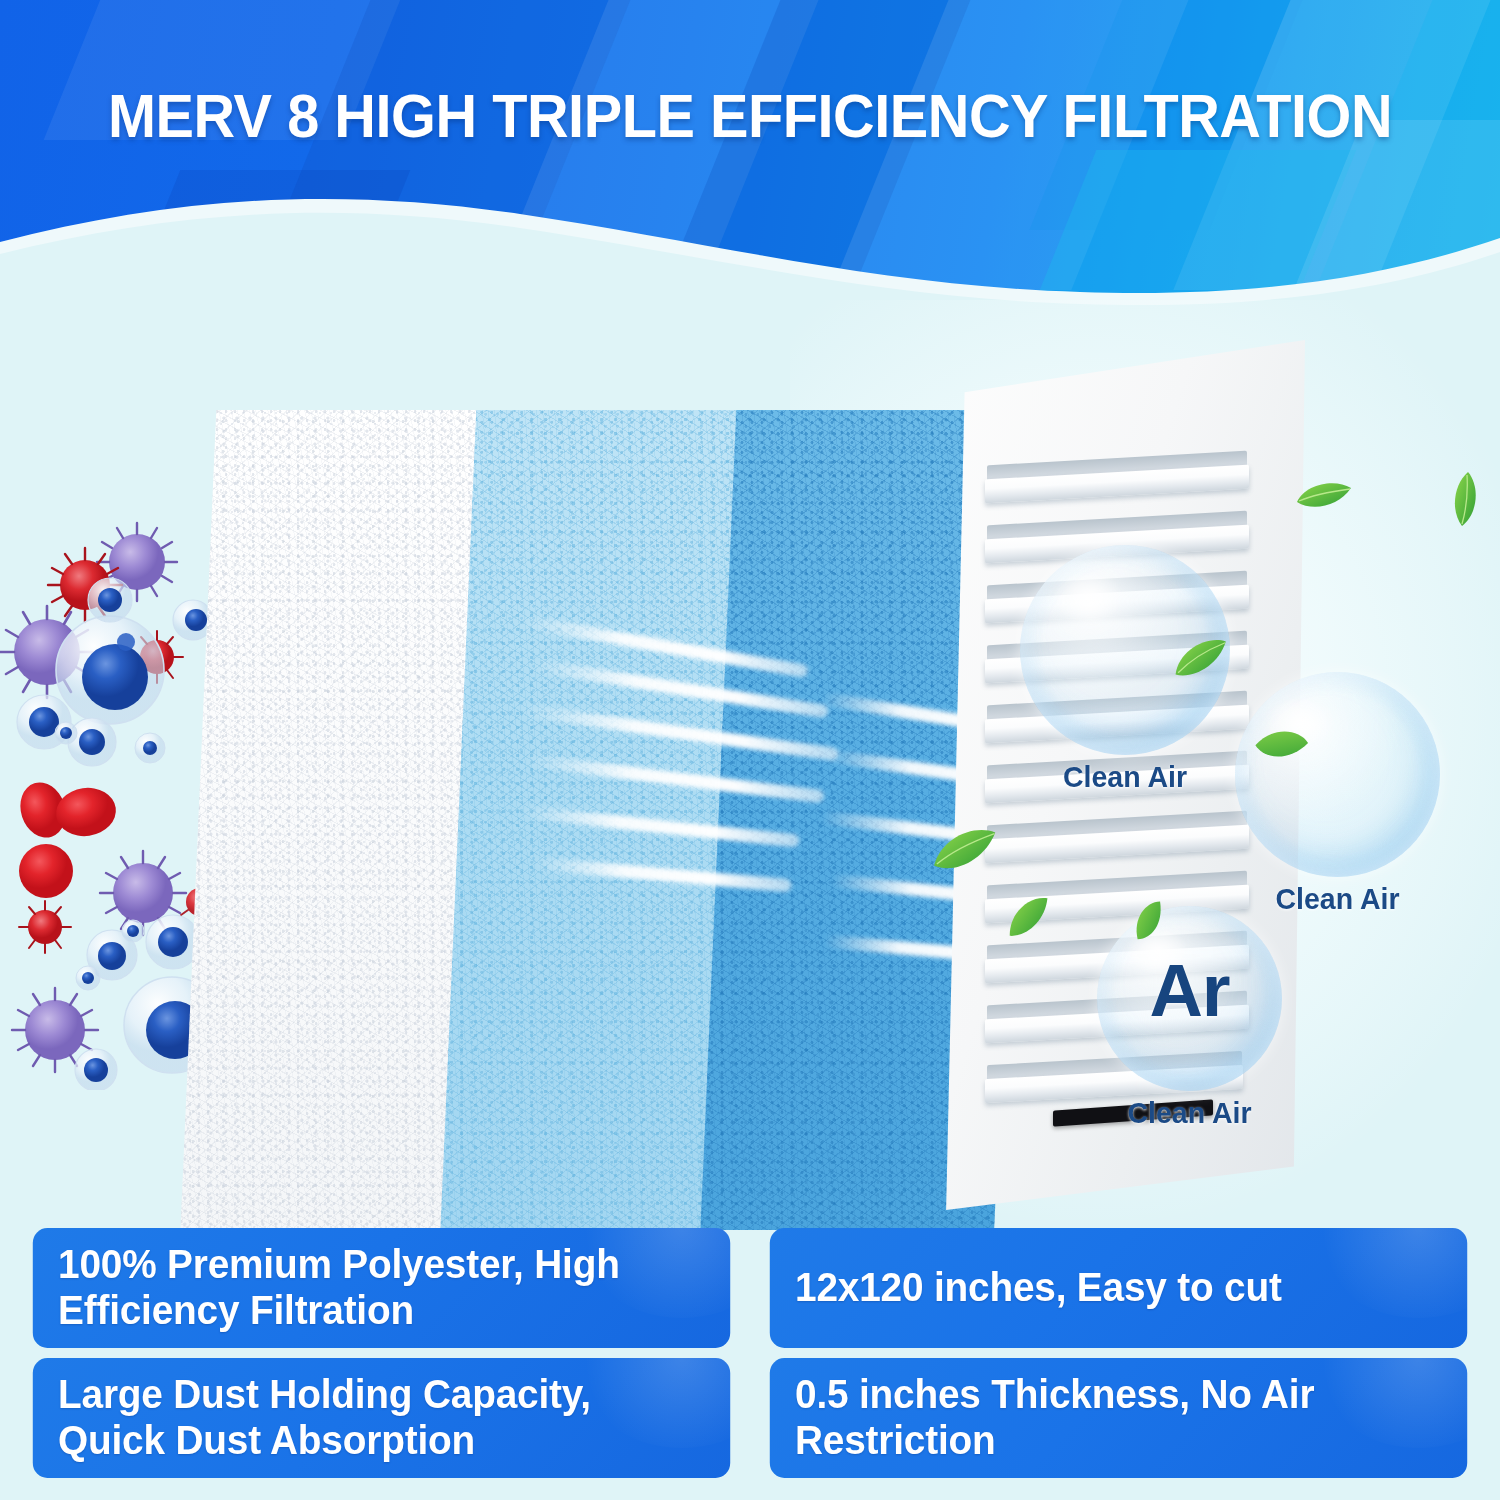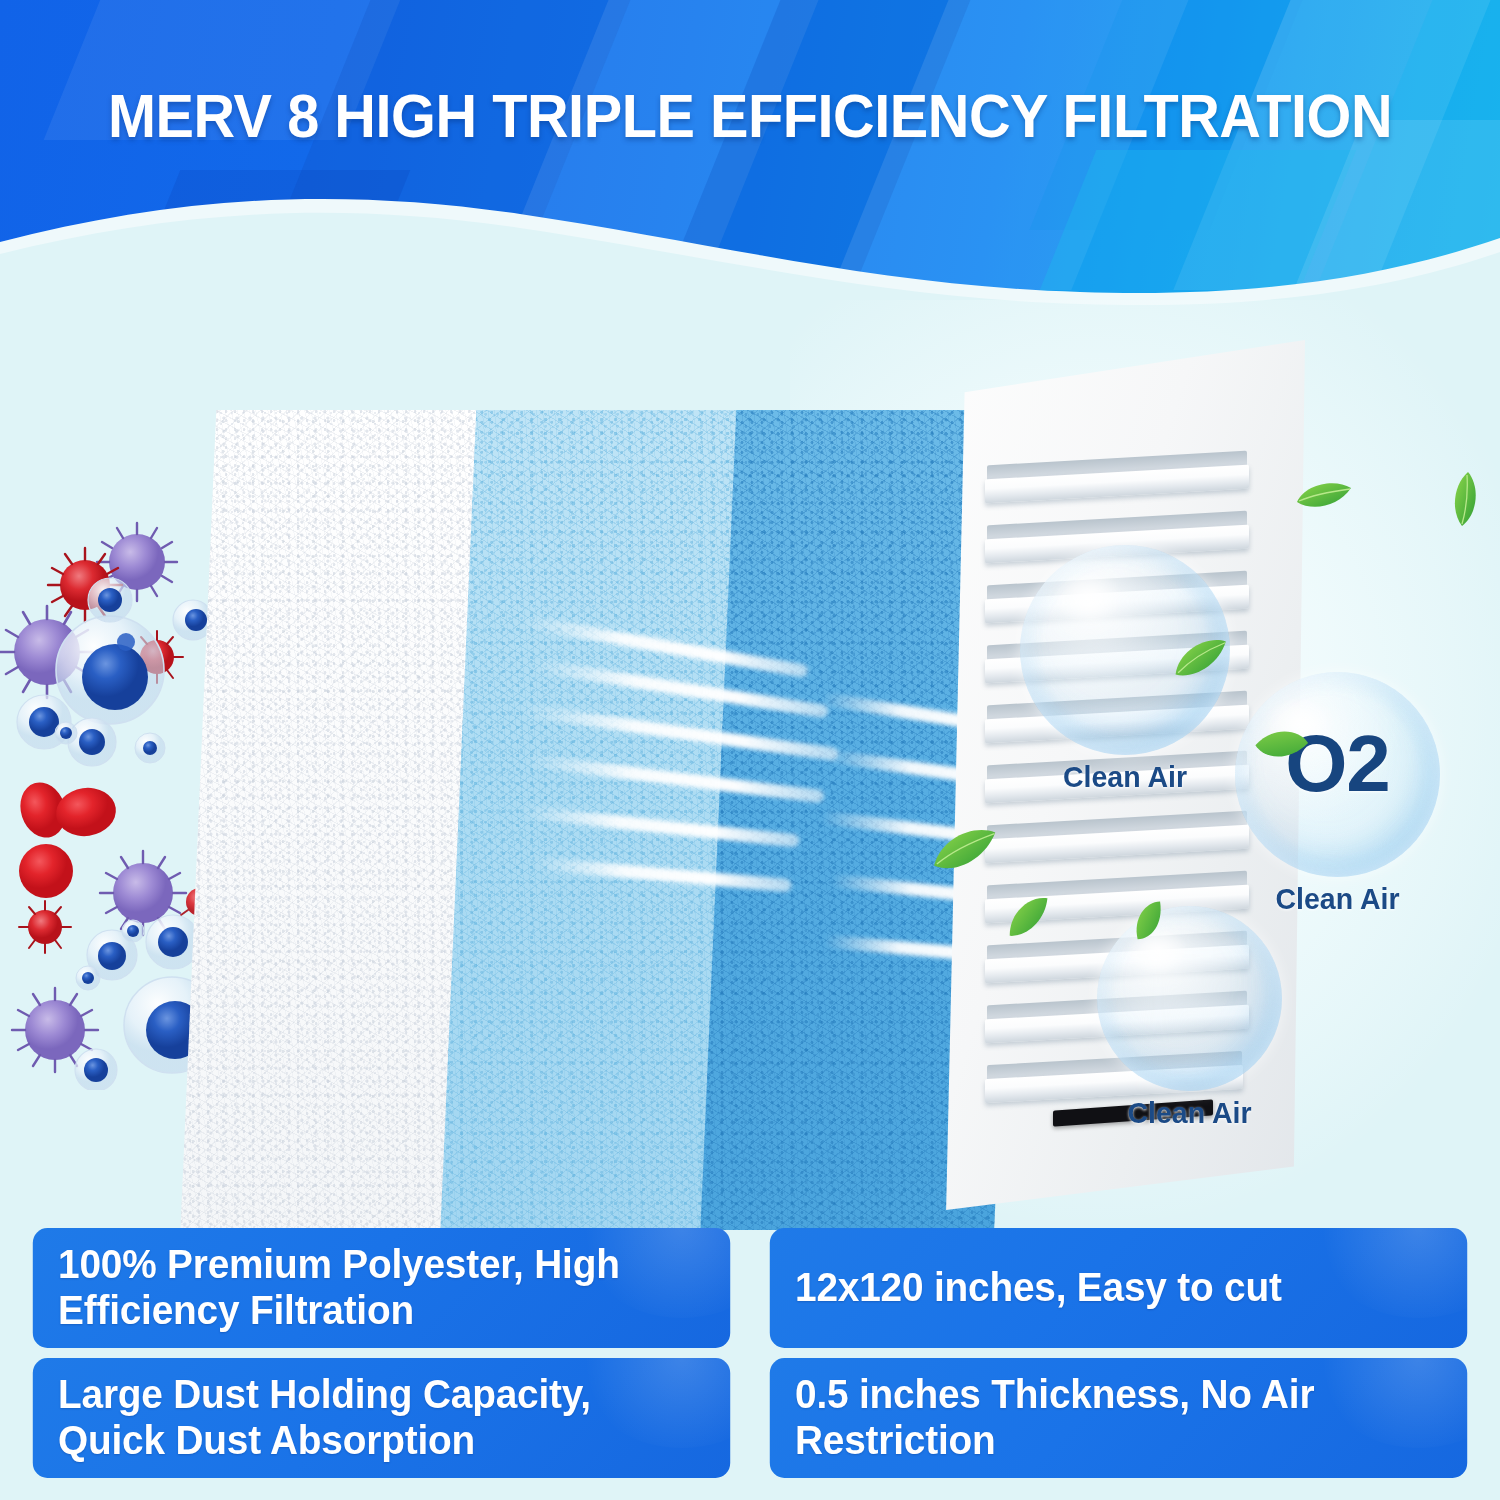--- a/index.html
+++ b/index.html
@@ -516,27 +516,27 @@
 
   <div class="bubble-wrap" style="left:1020px; top:245px; width:230px; height:300px;">
     <div class="bubble" style="left:0; top:0; width:210px; height:210px;"></div>
     <div class="bubble-gloss" style="left:32px; top:26px; width:72px; height:52px;"></div>
     <div class="clean-air" style="left:0; top:215px; width:210px;">Clean Air</div>
   </div>
 
   <div class="bubble-wrap" style="left:1235px; top:372px; width:230px; height:300px;">
     <div class="bubble" style="left:0; top:0; width:205px; height:205px;"></div>
     <div class="bubble-gloss" style="left:30px; top:25px; width:70px; height:50px;"></div>
-    <div class="bubble-label" style="left:0; top:46px; font-size:80px; letter-spacing:-1px; width:205px;">O2</div>
     <div class="clean-air" style="left:0; top:210px; width:205px;">Clean Air</div>
   </div>
 
   <div class="bubble-wrap" style="left:1097px; top:606px; width:215px; height:290px;">
     <div class="bubble" style="left:0; top:0; width:185px; height:185px;"></div>
     <div class="bubble-gloss" style="left:28px; top:22px; width:64px; height:46px;"></div>
+    <div class="bubble-label" style="left:0; top:42px; font-size:74px; letter-spacing:-1px; width:185px;">Ar</div>
     <div class="clean-air" style="left:0; top:190px; width:185px;">Clean Air</div>
   </div>
 
   <svg class="leaf" style="left:1295px; top:180px; width:58px; height:34px;" viewBox="0 0 58 34">
     <defs>
         <linearGradient id="lf1" x1="0" y1="0" x2="1" y2="1">
       <stop offset="0%" stop-color="#8ed64a"></stop>
           <stop offset="100%" stop-color="#2f9e35"></stop>
     </linearGradient>
       </defs>

